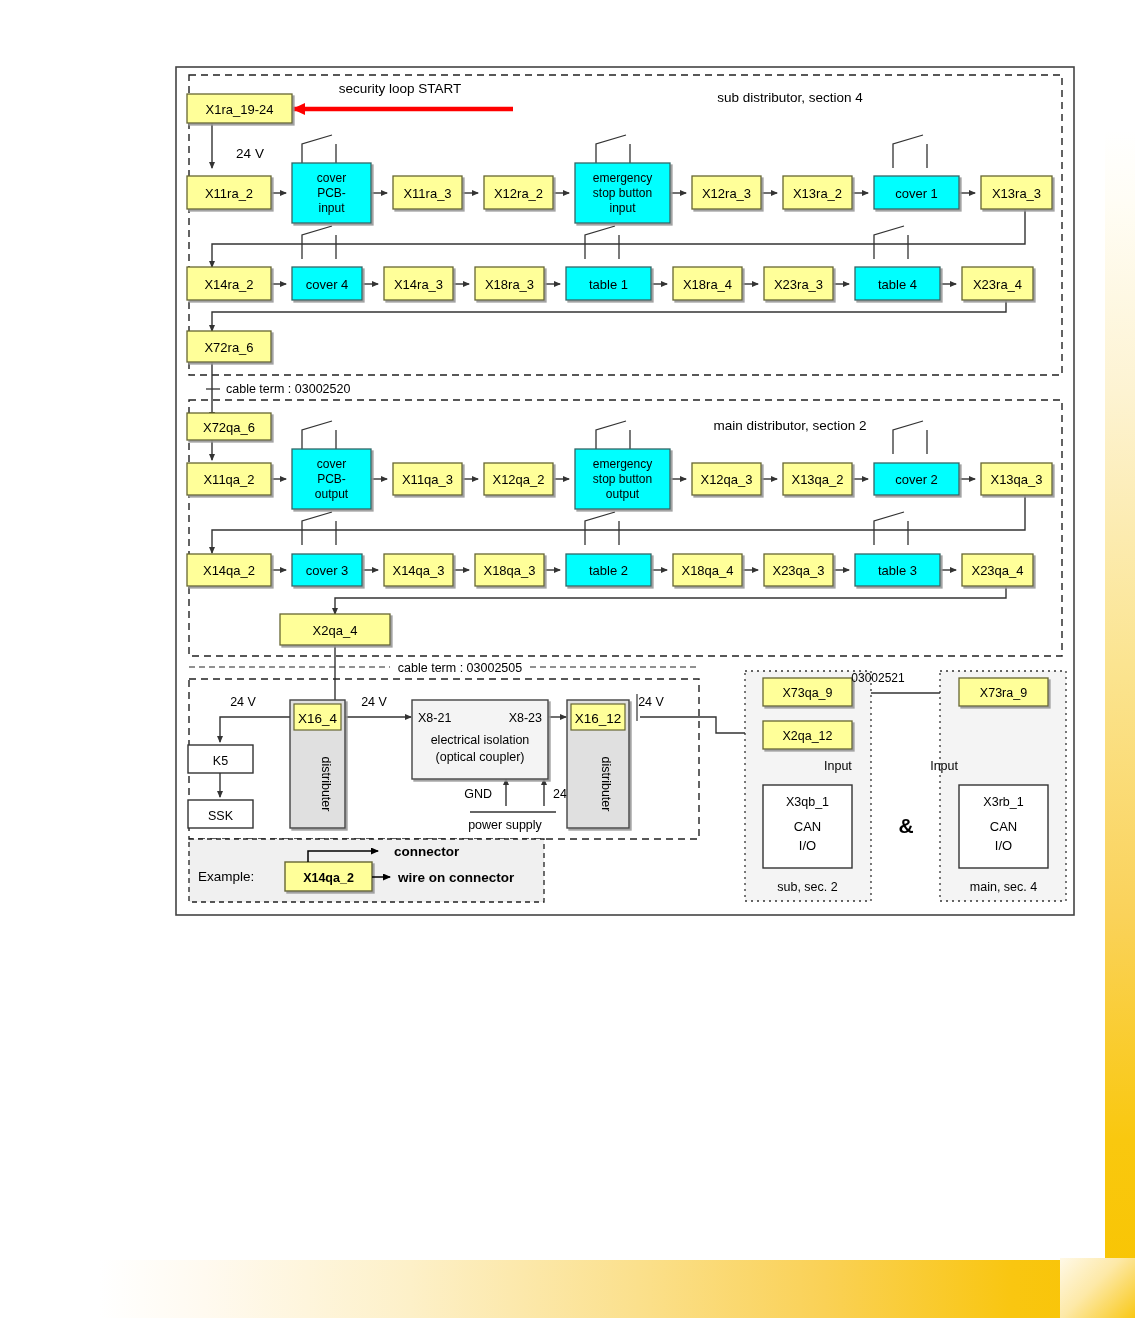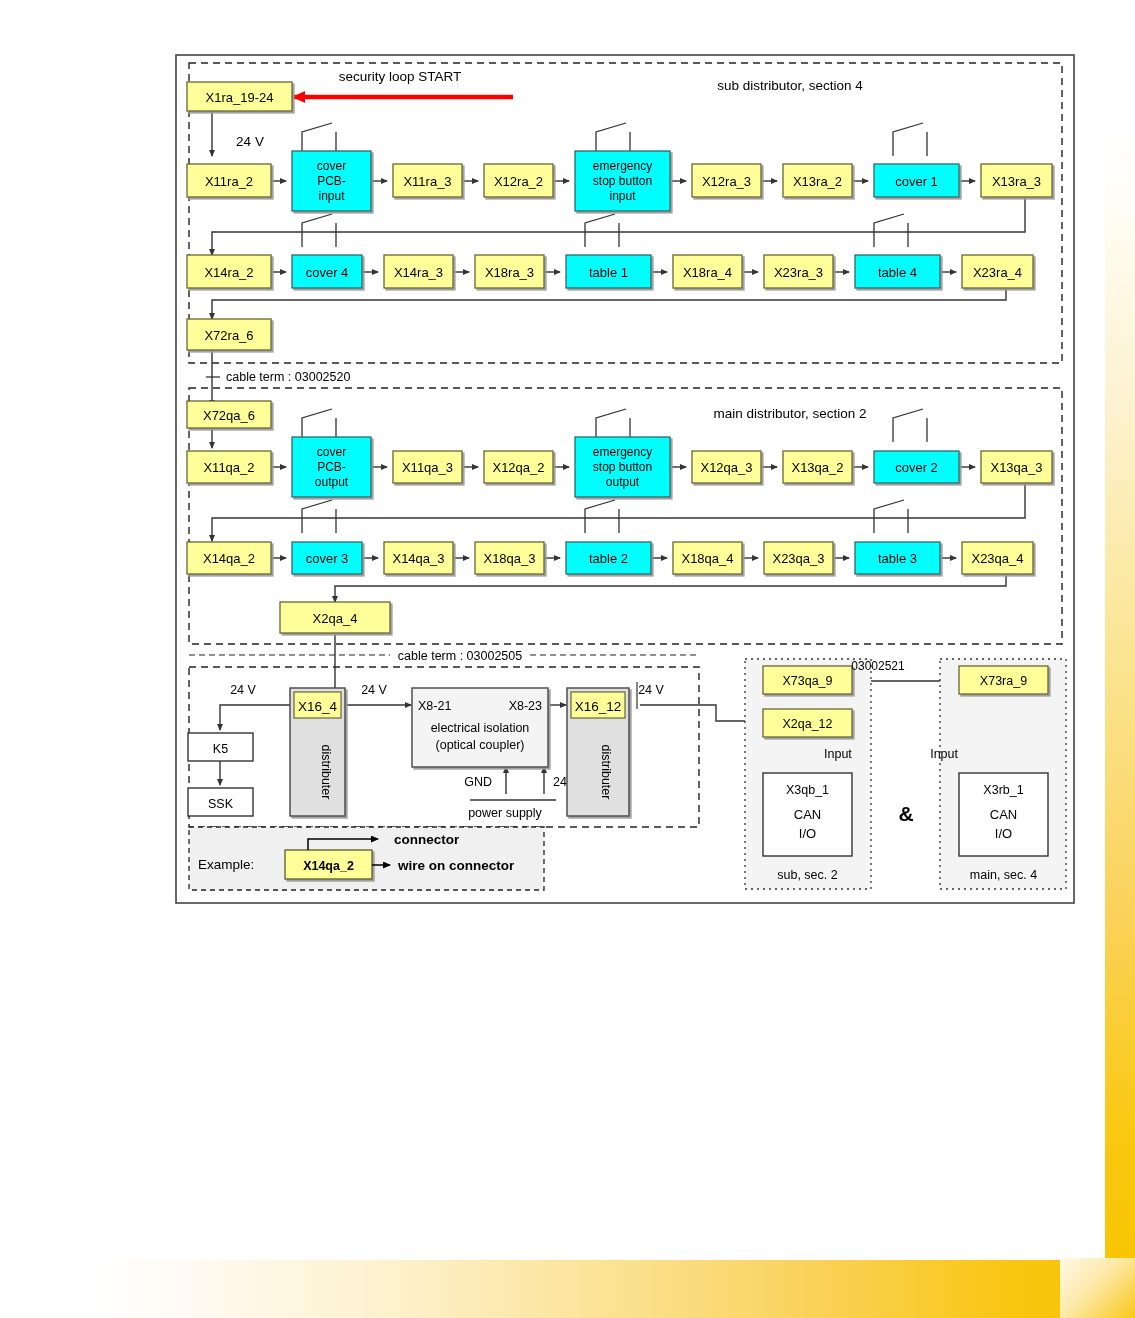--- a/index.html
+++ b/index.html
@@ -4,21 +4,21 @@
 <style>
   html,body{margin:0;padding:0;background:#ffffff;}
   body{width:1135px;height:1318px;position:relative;overflow:hidden;
        font-family:"Liberation Sans","DejaVu Sans",sans-serif;}
   #deco-right{position:absolute;left:1105px;top:130px;width:30px;height:1188px;
        background:linear-gradient(to bottom,#ffffff 0%,#fffdf5 6%,#fdf3d2 22%,#fbe490 45%,#fad25a 66%,#f9c80f 85%,#f8c400 100%);}
   #deco-bottom{position:absolute;left:100px;top:1260px;width:1035px;height:58px;
        background:linear-gradient(to right,#ffffff 0%,#fffaf0 10%,#fdf0c8 30%,#fbe08c 52%,#fad156 70%,#f9c611 88%,#f8c400 100%);}
   #deco-bottom-corner{position:absolute;left:1060px;top:1258px;width:75px;height:60px;
        background:linear-gradient(135deg,#fff9e8 0%,#fde9a8 45%,#f9c816 100%);}
-  #diagram{position:absolute;left:0;top:4px;}
+  #diagram{position:absolute;left:0;top:16px;}
   svg text{font-family:"Liberation Sans","DejaVu Sans",sans-serif;fill:#000;}
 </style>
 </head>
 <body>
 
 <div id="deco-right"></div>
 <div id="deco-bottom"></div>
 <div id="deco-bottom-corner"></div>
 
 <div id="diagram">

